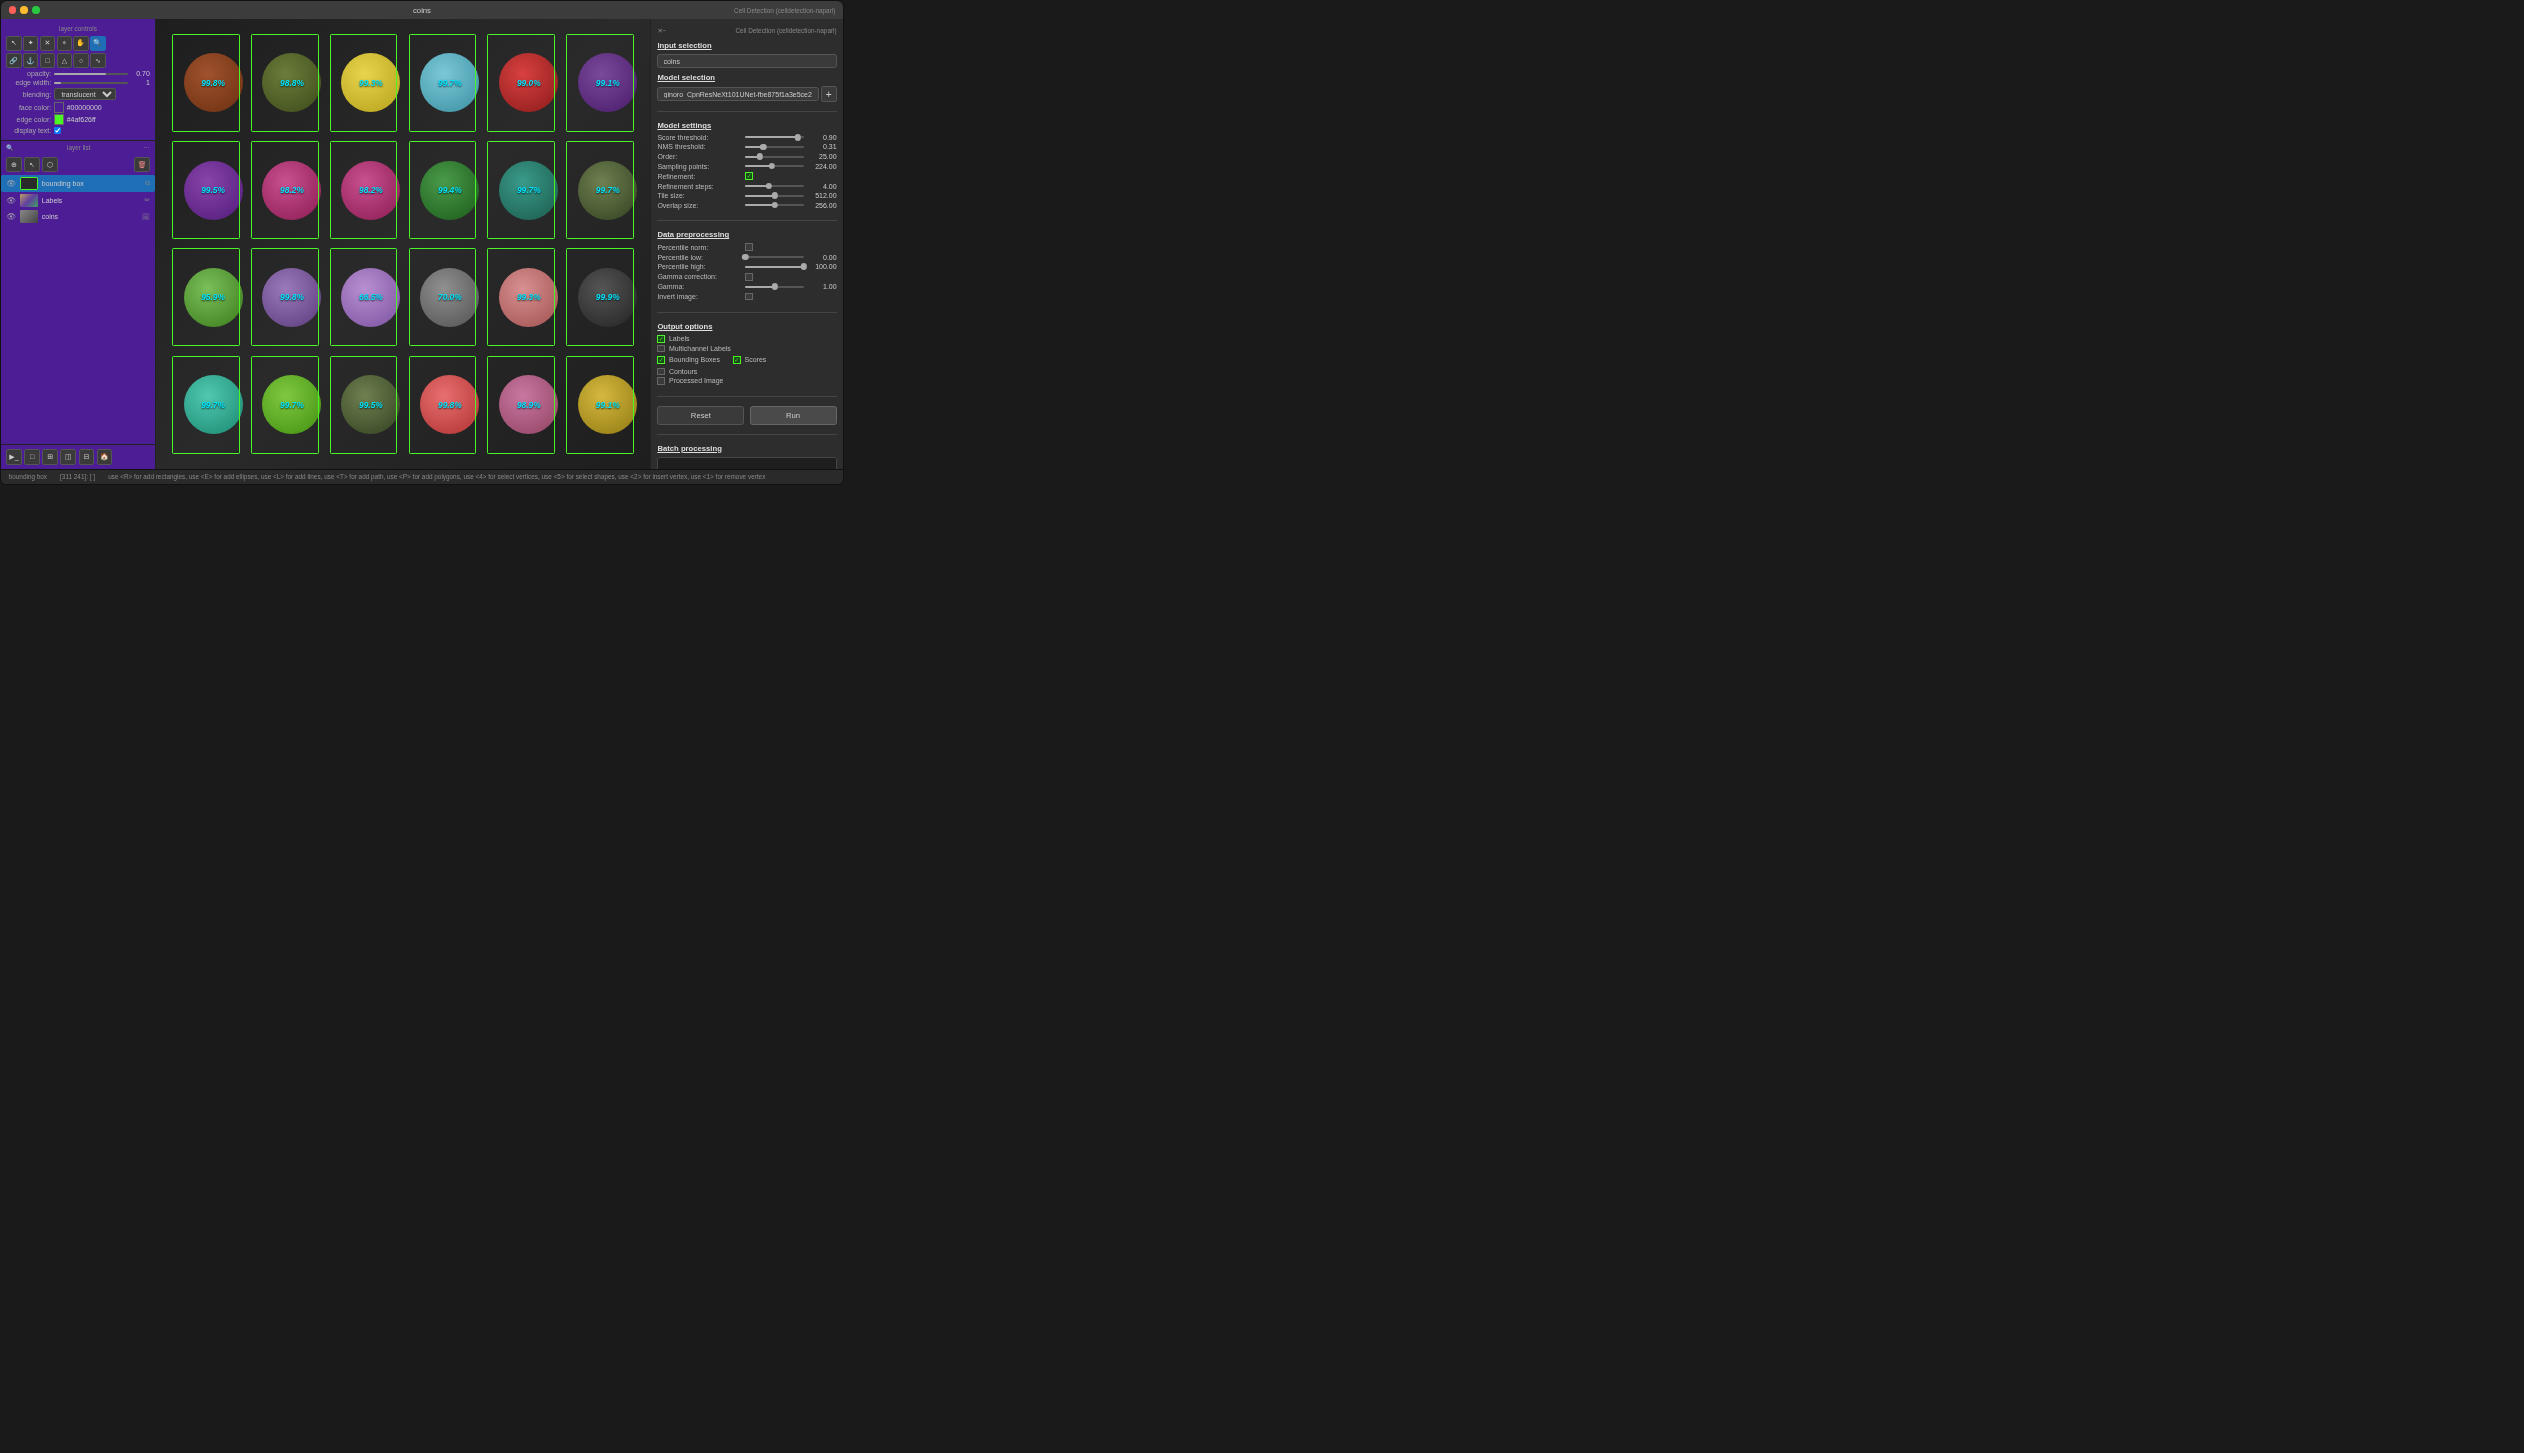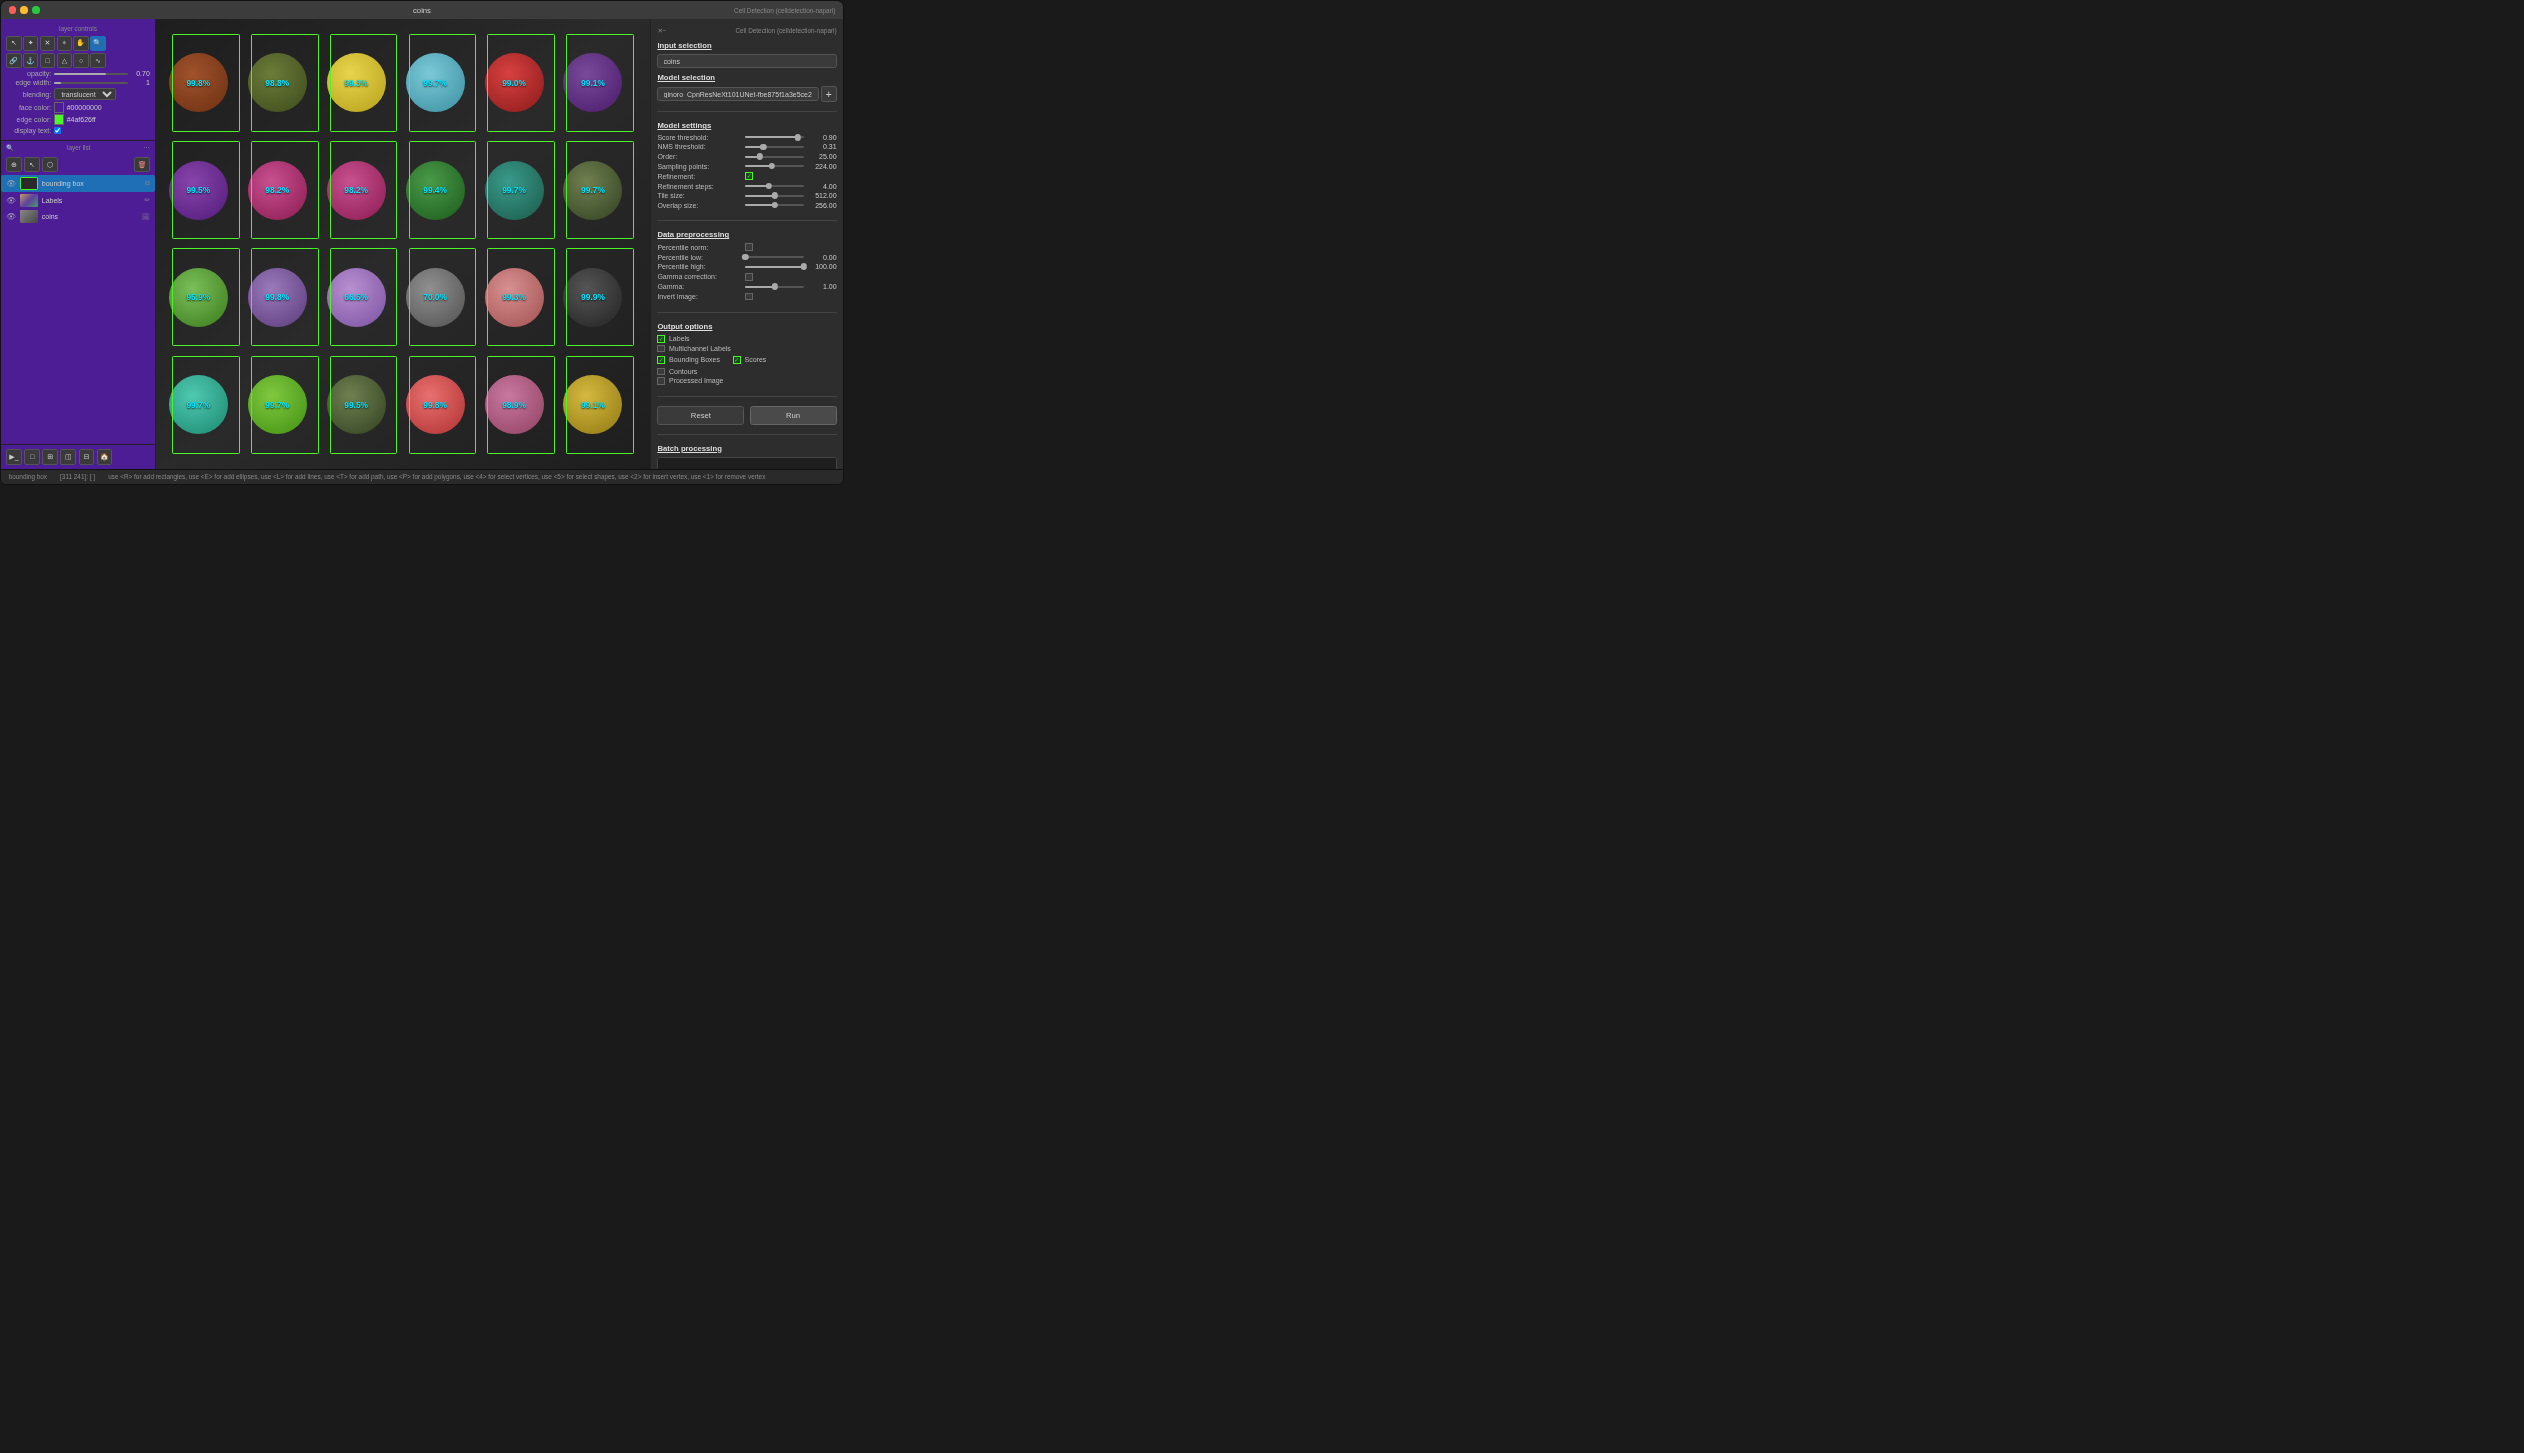--- a/index.html
+++ b/index.html
@@ -229,21 +229,22 @@
       display: grid;
       grid-template-columns: repeat(6, 1fr);
       grid-template-rows: repeat(4, 1fr);
       gap: 5.2px;
       padding: 6.4px;
     }
     .coin-cell {
       position: relative;
       display: flex;
       align-items: center;
-      justify-content: flex-start;
+      justify-content: flex-end;
+      font-style: italic;
     }
     .coin-circle {
       width: 80%;
       aspect-ratio: 1;
       border-radius: 50%;
       display: flex;
       align-items: center;
       justify-content: center;
       font-size: 8.4px;
       font-weight: bold;

